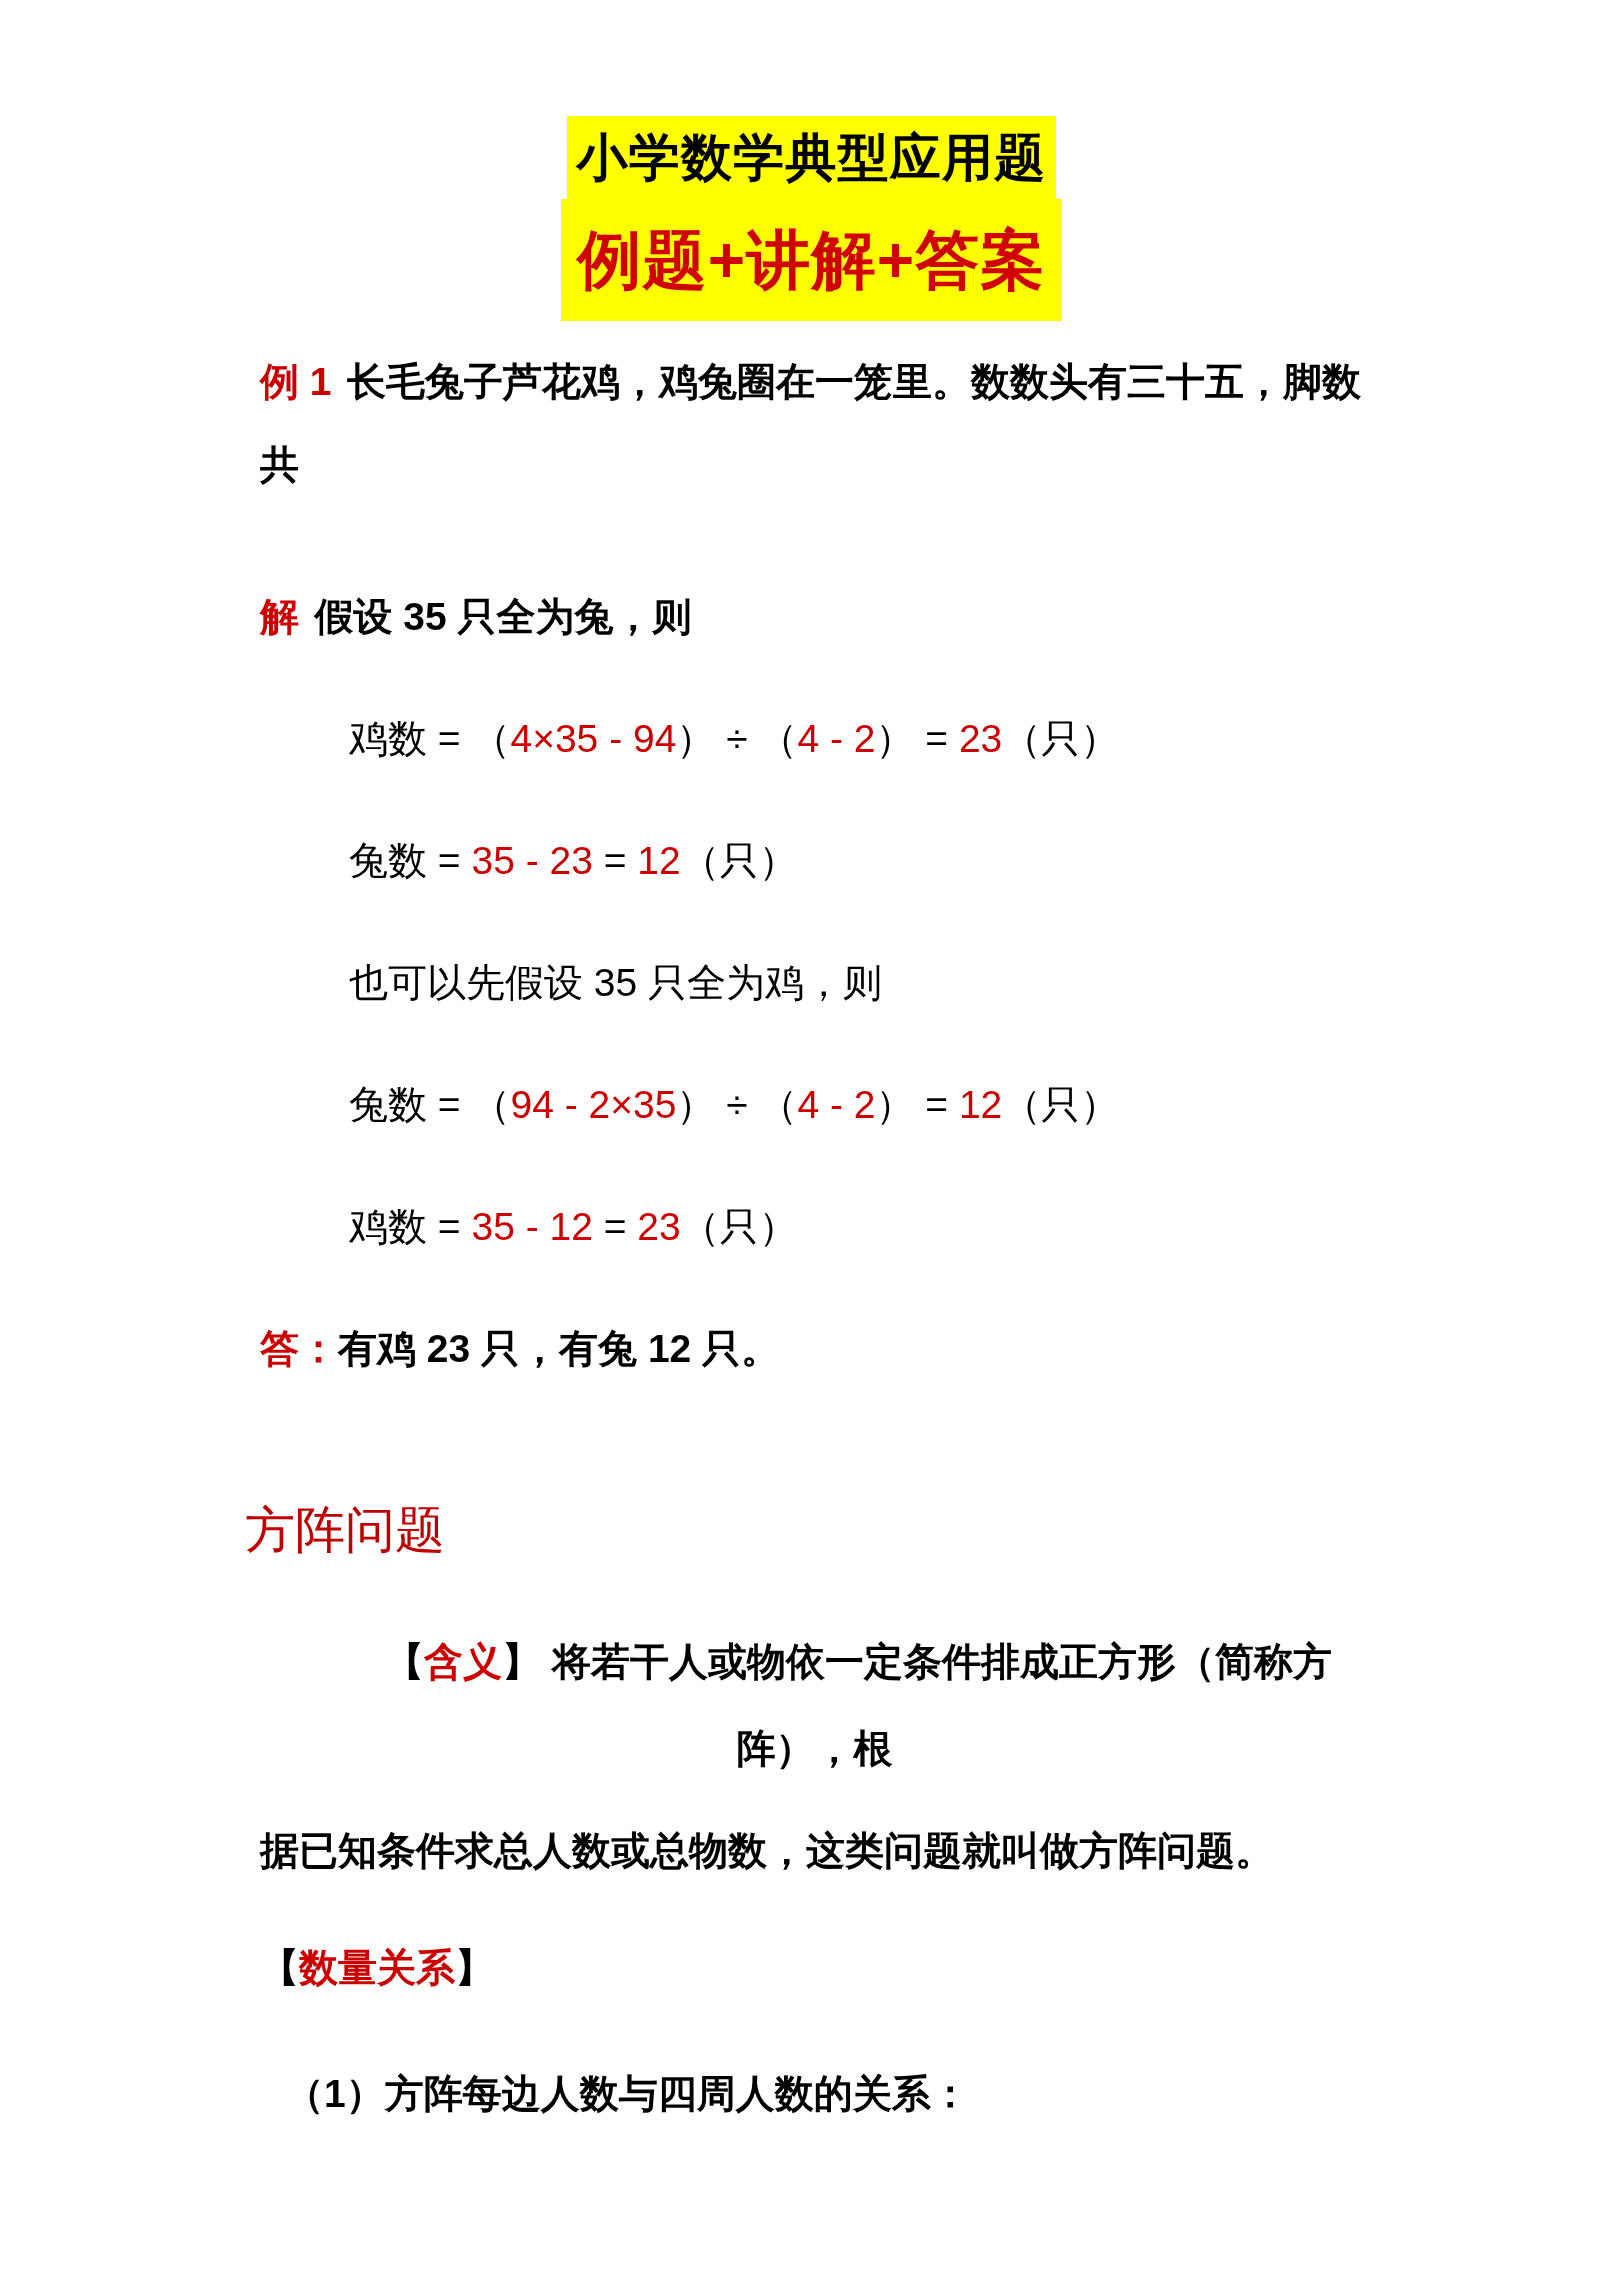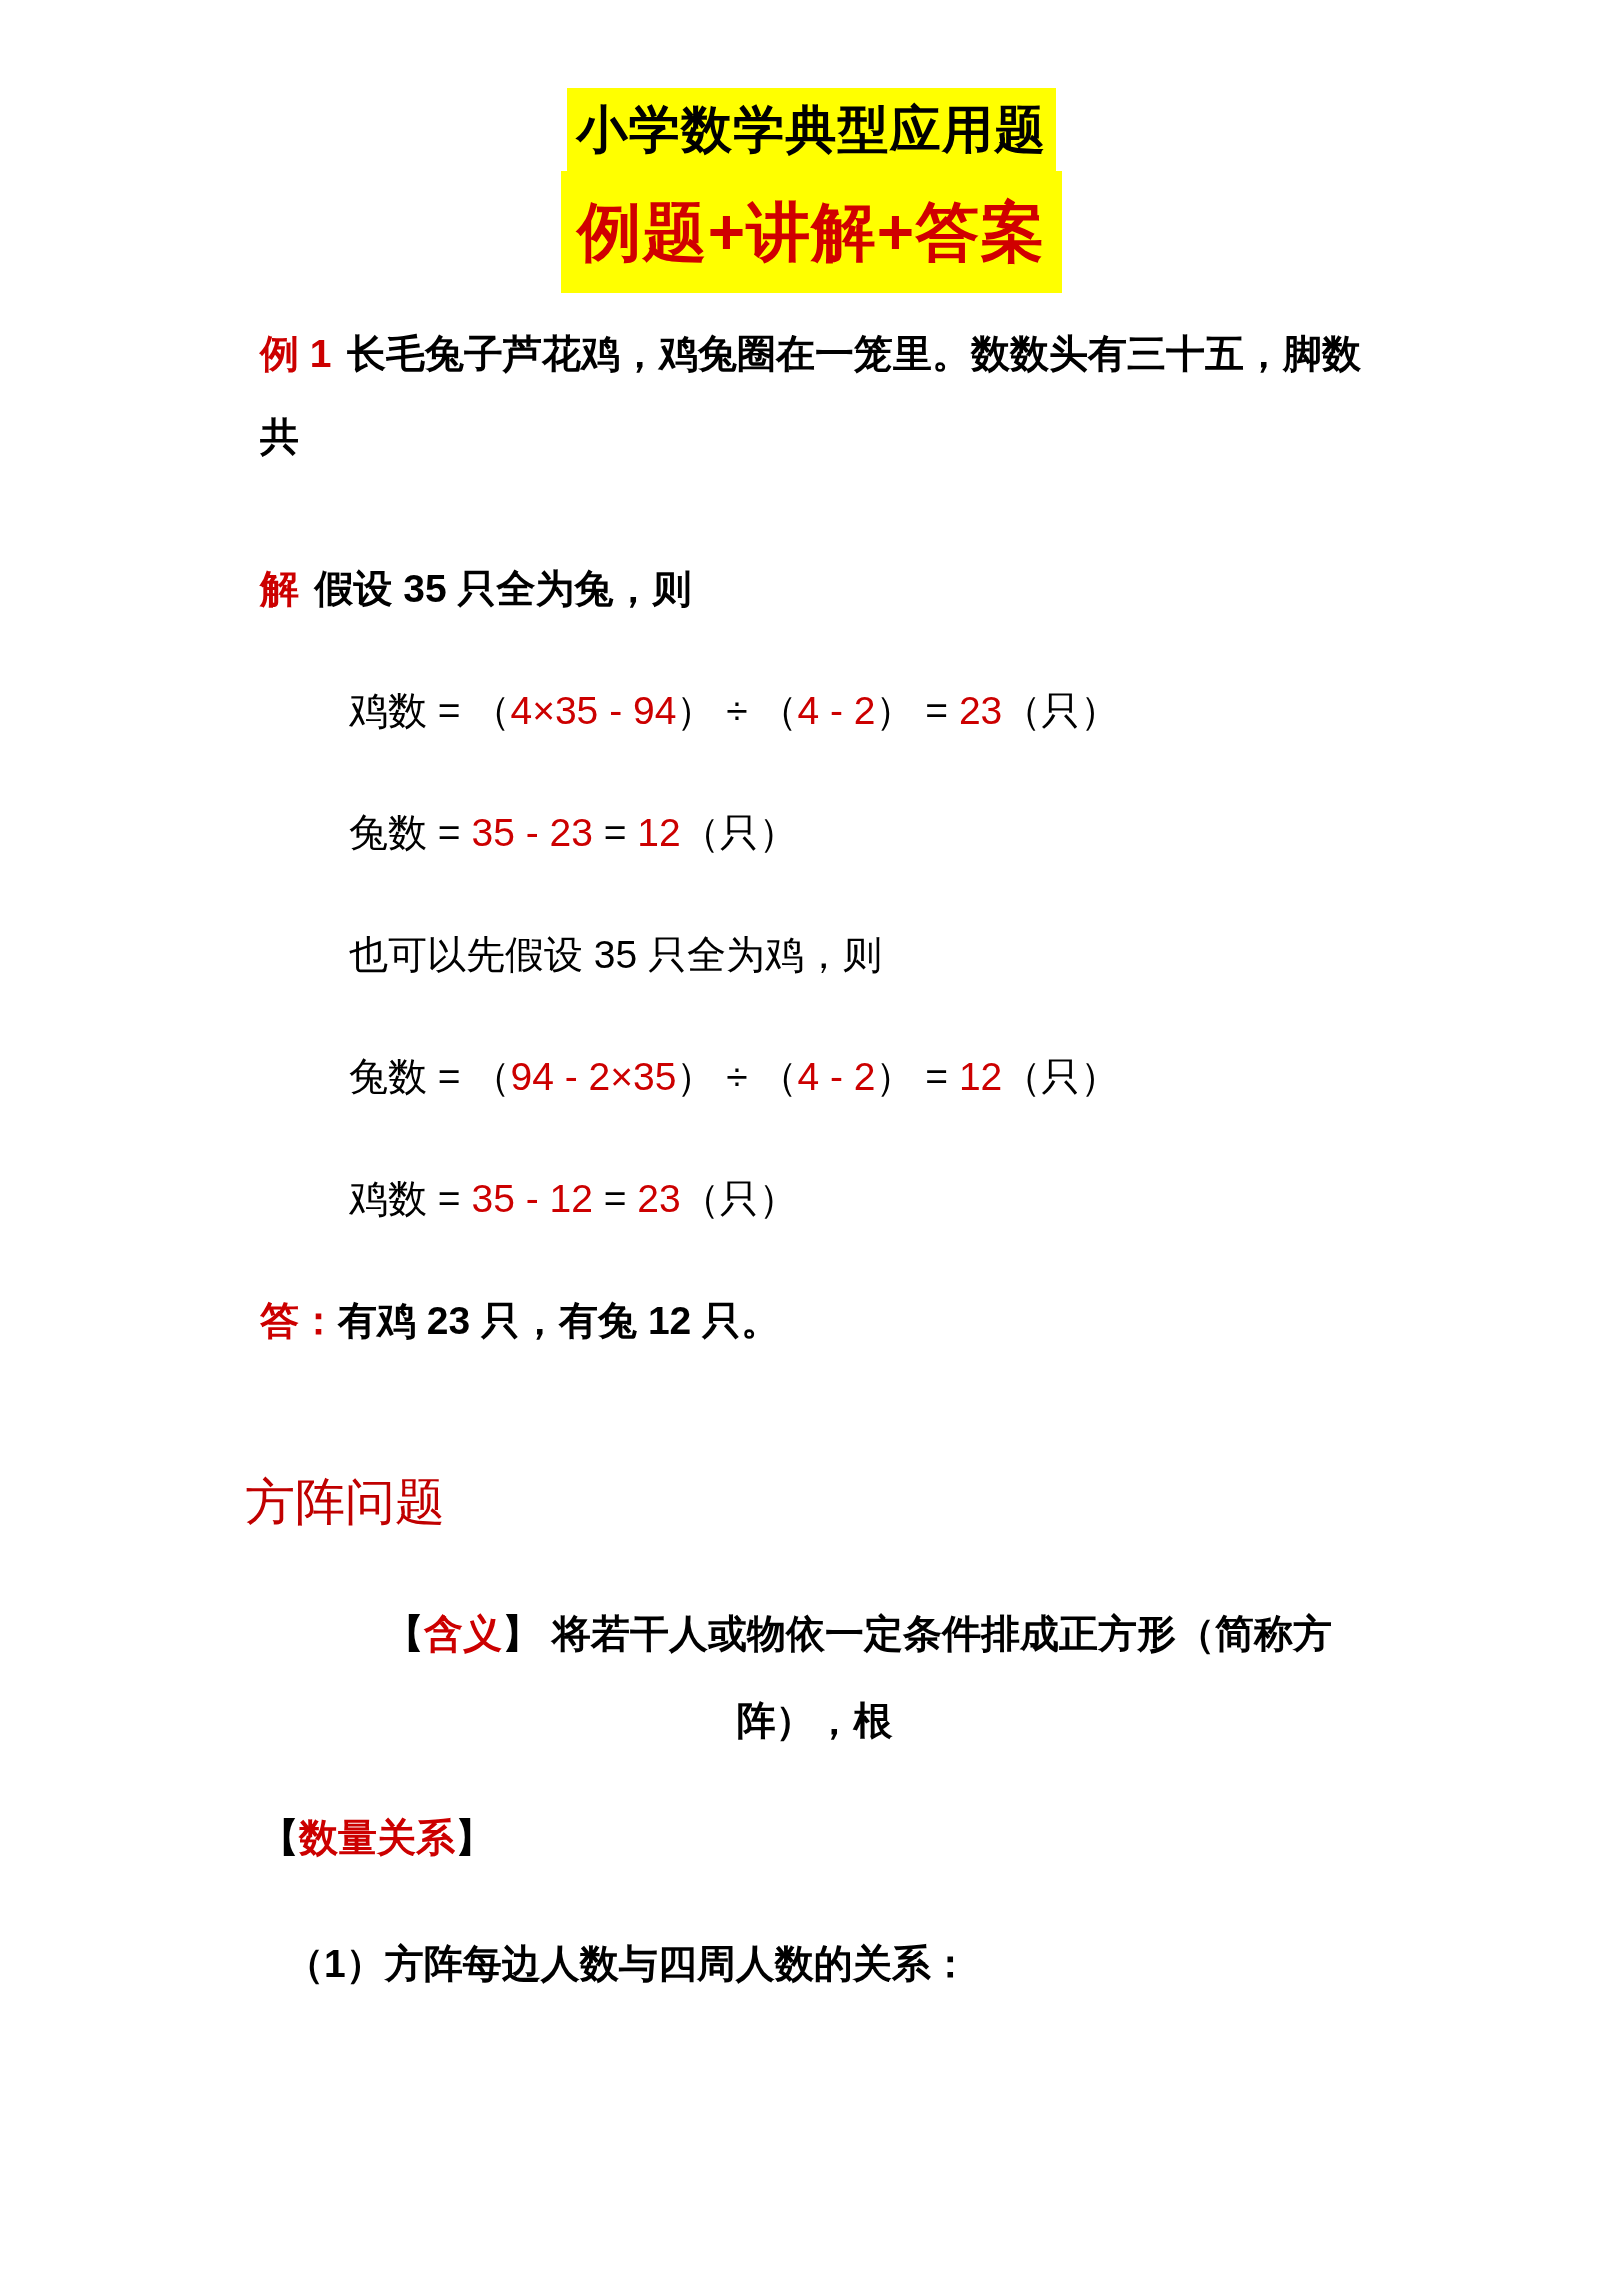--- a/index.html
+++ b/index.html
@@ -10,21 +10,21 @@
     background: #ffffff;
     font-family: "Liberation Sans", "DejaVu Sans", sans-serif;
     color: #000000;
     overflow: hidden;
   }
   .content {
     margin-left: 245px;
     width: 1139px;
   }
   
-  .title-wrap { text-align: center; padding-top: 88px; }
+  .title-wrap { text-align: center; padding-top: 116px; }
   .hl1 {
     display: inline-block;
     background: #ffff00;
     color: #000000;
     font-weight: bold;
     font-size: 51px;
     line-height: 83px;
     padding: 0 9.5px;
     letter-spacing: 1.2px;
   }
@@ -109,20 +109,23 @@
 
     <p class="line bold answer-line">
       <span class="red">答：</span><span>有鸡 23 只，有兔 12 只。</span>
     </p>
 
     <h2 class="sec-title">方阵问题</h2>
 
     <p class="line bold meaning-1">
       <span>【</span><span class="red">含义</span><span>】</span><span> 将若干人或物依一定条件排成正方形（简称方阵），根</span>
     </p>
+    <p class="line bold meaning-2">
+      <span>据已知条件求总人数或总物数，这类问题就叫做方阵问题。</span>
+    </p>
 
     <p class="line bold relations">
       <span>【</span><span class="red">数量关系</span><span>】</span>
     </p>
 
     <p class="line bold item1">
       <span>（1）方阵每边人数与四周人数的关系：</span>
     </p>
 
   </div>

